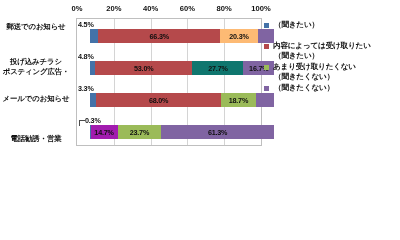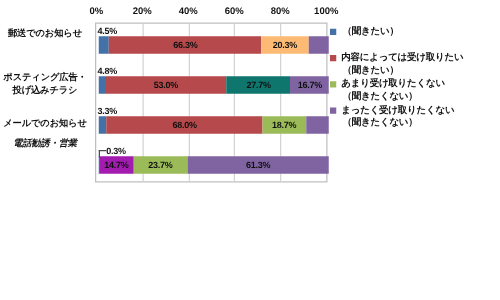--- a/index.html
+++ b/index.html
@@ -75,21 +75,21 @@
     transform: translateX(-50%);
     font-size: 7.6px;
     font-weight: bold;
     color: #111111;
     white-space: nowrap;
   }
 
   
   .bar-row {
     position: absolute;
-    left: 2px;
+    left: 13px;
     right: 0;
     height: 14px;
   }
   .seg {
     position: absolute;
     top: 0;
     height: 14px;
     box-sizing: border-box;
     overflow: hidden;
   }
@@ -165,27 +165,27 @@
       <span class="x-tick" style="left: 111.4px;">60%</span>
       <span class="x-tick" style="left: 148.2px;">80%</span>
       <span class="x-tick" style="left: 185px;">100%</span>
     </div>
 
   <div class="cat-labels">
       <div class="cat-label" style="top: 4px; padding-left: 40px;">
         <span class="l2">郵送でのお知らせ</span>
       </div>
       <div class="cat-label" style="top: 39px;">
+        <span class="l2">投げ込みチラシ</span>
         <span class="l2">ポスティング広告・</span>
-        <span class="l2">投げ込みチラシ</span>
       </div>
       <div class="cat-label" style="top: 76px;">
         <span class="l2">メールでのお知らせ</span>
       </div>
-      <div class="cat-label" style="top: 92px; font-style: italic;">
+      <div class="cat-label" style="top: 116px;">
         <span class="l2">電話勧誘・営業</span>
       </div>
     </div>
 
   <div class="plot">
       <div class="gridline" style="left: 0px; background: transparent;"></div>
       <div class="gridline" style="left: 36.8px;"></div>
       <div class="gridline" style="left: 73.6px;"></div>
       <div class="gridline" style="left: 110.4px;"></div>
       <div class="gridline" style="left: 147.2px;"></div>
@@ -251,18 +251,17 @@
         <span class="legend-line">内容によっては受け取りたい</span>
         <span class="legend-line sub">（聞きたい）</span>
       </div>
       <div class="legend-item">
         <span class="legend-swatch" style="background: rgb(155, 187, 89);"></span>
         <span class="legend-line">あまり受け取りたくない</span>
         <span class="legend-line sub">（聞きたくない）</span>
       </div>
       <div class="legend-item">
         <span class="legend-swatch" style="background: rgb(128, 100, 162);"></span>
-        <span class="legend-line">まったく受け取りたくない</span>
         <span class="legend-line sub">（聞きたくない）</span>
       </div>
     </div>
 
 </div>
 
 </body></html>

